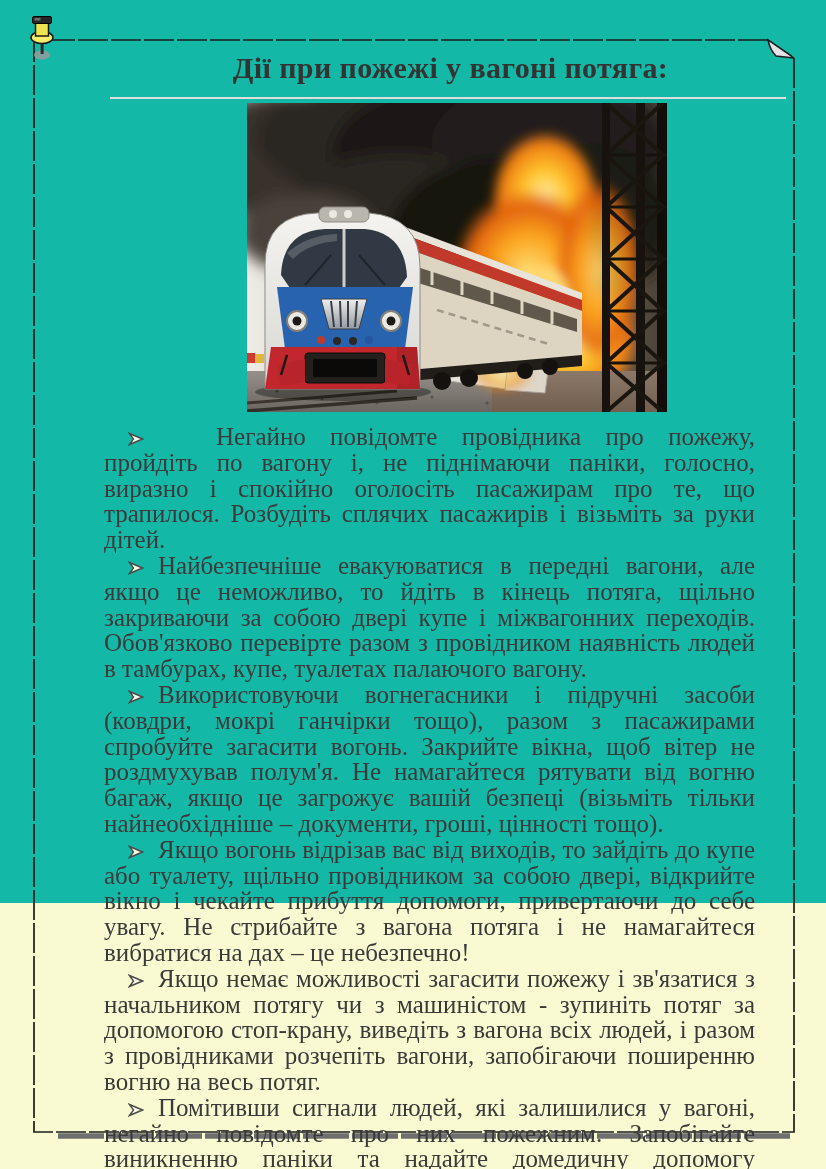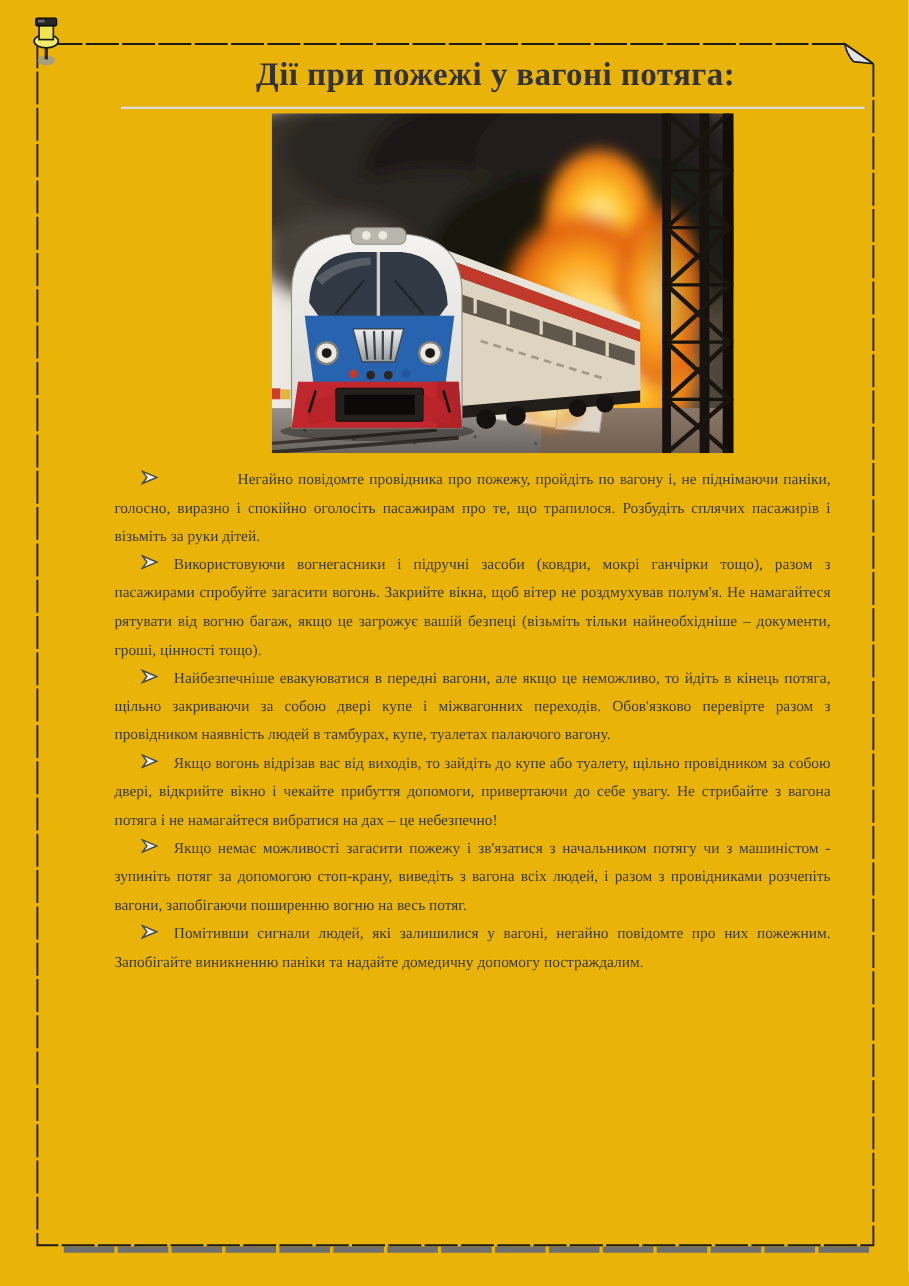--- a/index.html
+++ b/index.html
@@ -1,36 +1,36 @@
 <!DOCTYPE html>
 <html><head>
 <meta charset="utf-8">
 <style>
   html,body{margin:0;padding:0;}
   body{width:826px;height:1169px;overflow:hidden;background:#FAFAD2;
        font-family:"Liberation Serif",serif;}
-  .canvas{position:relative;width:826px;height:1169px;background:#eab308;}
+  .canvas{position:relative;width:826px;height:903px;background:#14b8a6;}
 
   .frame-svg{position:absolute;left:0;top:0;width:826px;height:1169px;pointer-events:none;}
 
   .pushpin{position:absolute;left:26px;top:11px;width:34px;height:50px;}
 
   .page-title{position:absolute;left:104px;top:48px;width:651px;box-sizing:border-box;
       padding-left:42px;margin:0;text-align:center;font-weight:bold;font-size:30px;
       line-height:40px;color:#333333;letter-spacing:.4px;}
 
   .title-divider{position:absolute;left:110px;top:97px;width:676px;height:2px;
       background:#dedede;}
 
   .photo{position:absolute;left:247px;top:103px;width:420px;height:309px;overflow:hidden;}
   .photo svg{display:block;}
 
   .list{position:absolute;left:104px;top:424px;width:651px;}
   p.item{margin:0;padding:0;text-align:justify;text-indent:12px;
-      font-size:14px;line-height:25.8px;color:#3a3a3a;}
+      font-size:25px;line-height:25.8px;color:#3a3a3a;}
   .bullet{display:inline-block;width:42px;vertical-align:baseline;}
   p.item.first .bullet{width:100px;}
   .bullet svg{display:inline-block;vertical-align:-1px;}
 </style>
 </head>
 <body>
 
 <div class="canvas">
 
   <svg class="frame-svg" viewBox="0 0 826 1169">
@@ -225,30 +225,30 @@
 
   <div class="list">
     <p class="item first">
       <span class="bullet"><svg width="16" height="14" viewBox="0 0 16 14">
             <path d="M1.5,1.5 L14.5,7 L1.5,12.5 L5.5,7 Z" fill="#fdfbe8" stroke="#4a4a4a" stroke-width="1.4"></path>
           </svg></span><span>Негайно повідомте провідника про пожежу, пройдіть по вагону і, не піднімаючи паніки, голосно, виразно і спокійно оголосіть пасажирам про те, що трапилося. Розбудіть сплячих пасажирів і візьміть за руки дітей.</span>
     </p>
     <p class="item">
       <span class="bullet"><svg width="16" height="14" viewBox="0 0 16 14">
             <path d="M1.5,1.5 L14.5,7 L1.5,12.5 L5.5,7 Z" fill="#fdfbe8" stroke="#4a4a4a" stroke-width="1.4"></path>
+          </svg></span><span>Найбезпечніше евакуюватися в передні вагони, але якщо це неможливо, то йдіть в кінець потяга, щільно закриваючи за собою двері купе і міжвагонних переходів. Обов'язково перевірте разом з провідником наявність людей в тамбурах, купе, туалетах палаючого вагону.</span>
+    </p>
+    <p class="item">
+      <span class="bullet"><svg width="16" height="14" viewBox="0 0 16 14">
+            <path d="M1.5,1.5 L14.5,7 L1.5,12.5 L5.5,7 Z" fill="#fdfbe8" stroke="#4a4a4a" stroke-width="1.4"></path>
           </svg></span><span>Використовуючи вогнегасники і підручні засоби (ковдри, мокрі ганчірки тощо), разом з пасажирами спробуйте загасити вогонь. Закрийте вікна, щоб вітер не роздмухував полум'я. Не намагайтеся рятувати від вогню багаж, якщо це загрожує вашій безпеці (візьміть тільки найнеобхідніше – документи, гроші, цінності тощо).</span>
     </p>
     <p class="item">
       <span class="bullet"><svg width="16" height="14" viewBox="0 0 16 14">
             <path d="M1.5,1.5 L14.5,7 L1.5,12.5 L5.5,7 Z" fill="#fdfbe8" stroke="#4a4a4a" stroke-width="1.4"></path>
-          </svg></span><span>Найбезпечніше евакуюватися в передні вагони, але якщо це неможливо, то йдіть в кінець потяга, щільно закриваючи за собою двері купе і міжвагонних переходів. Обов'язково перевірте разом з провідником наявність людей в тамбурах, купе, туалетах палаючого вагону.</span>
-    </p>
-    <p class="item">
-      <span class="bullet"><svg width="16" height="14" viewBox="0 0 16 14">
-            <path d="M1.5,1.5 L14.5,7 L1.5,12.5 L5.5,7 Z" fill="#fdfbe8" stroke="#4a4a4a" stroke-width="1.4"></path>
           </svg></span><span>Якщо вогонь відрізав вас від виходів, то зайдіть до купе або туалету, щільно провідником за собою двері, відкрийте вікно і чекайте прибуття допомоги, привертаючи до себе увагу. Не стрибайте з вагона потяга і не намагайтеся вибратися на дах – це небезпечно!</span>
     </p>
     <p class="item">
       <span class="bullet"><svg width="16" height="14" viewBox="0 0 16 14">
             <path d="M1.5,1.5 L14.5,7 L1.5,12.5 L5.5,7 Z" fill="#fdfbe8" stroke="#4a4a4a" stroke-width="1.4"></path>
           </svg></span><span>Якщо немає можливості загасити пожежу і зв'язатися з начальником потягу чи з машиністом - зупиніть потяг за допомогою стоп-крану, виведіть з вагона всіх людей, і разом з провідниками розчепіть вагони, запобігаючи поширенню вогню на весь потяг.</span>
     </p>
     <p class="item">
       <span class="bullet"><svg width="16" height="14" viewBox="0 0 16 14">
             <path d="M1.5,1.5 L14.5,7 L1.5,12.5 L5.5,7 Z" fill="#fdfbe8" stroke="#4a4a4a" stroke-width="1.4"></path>

